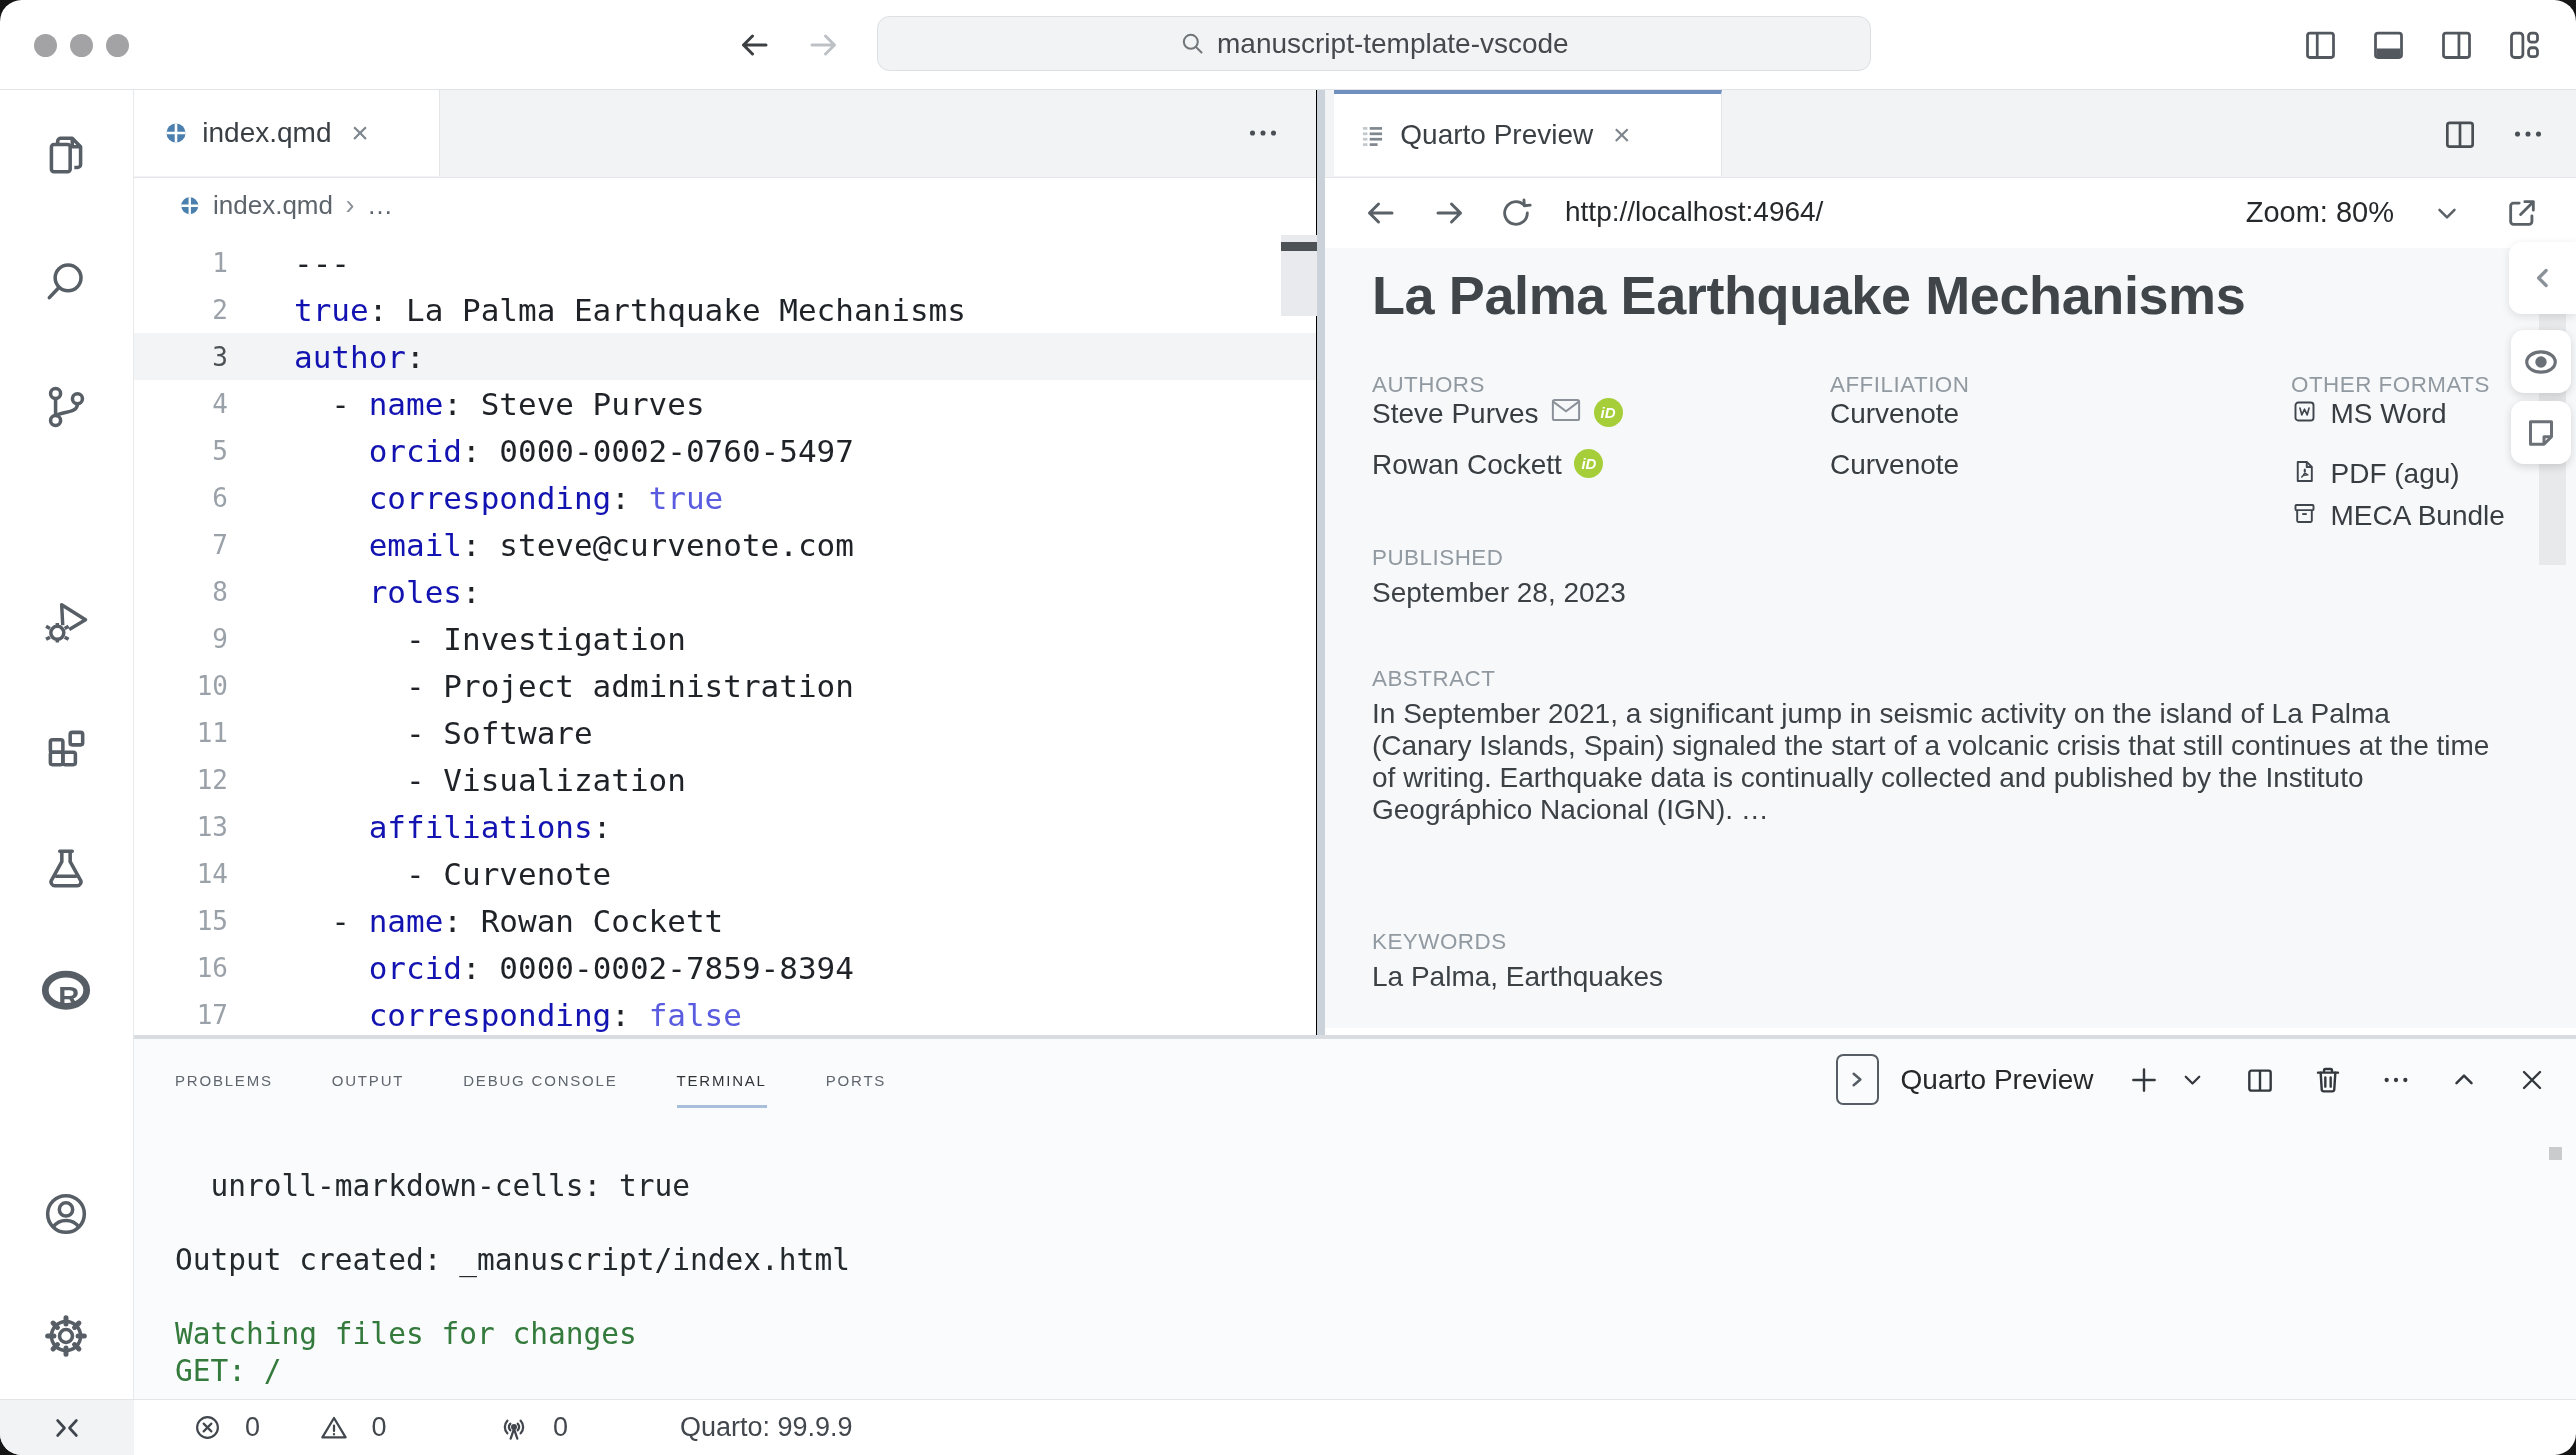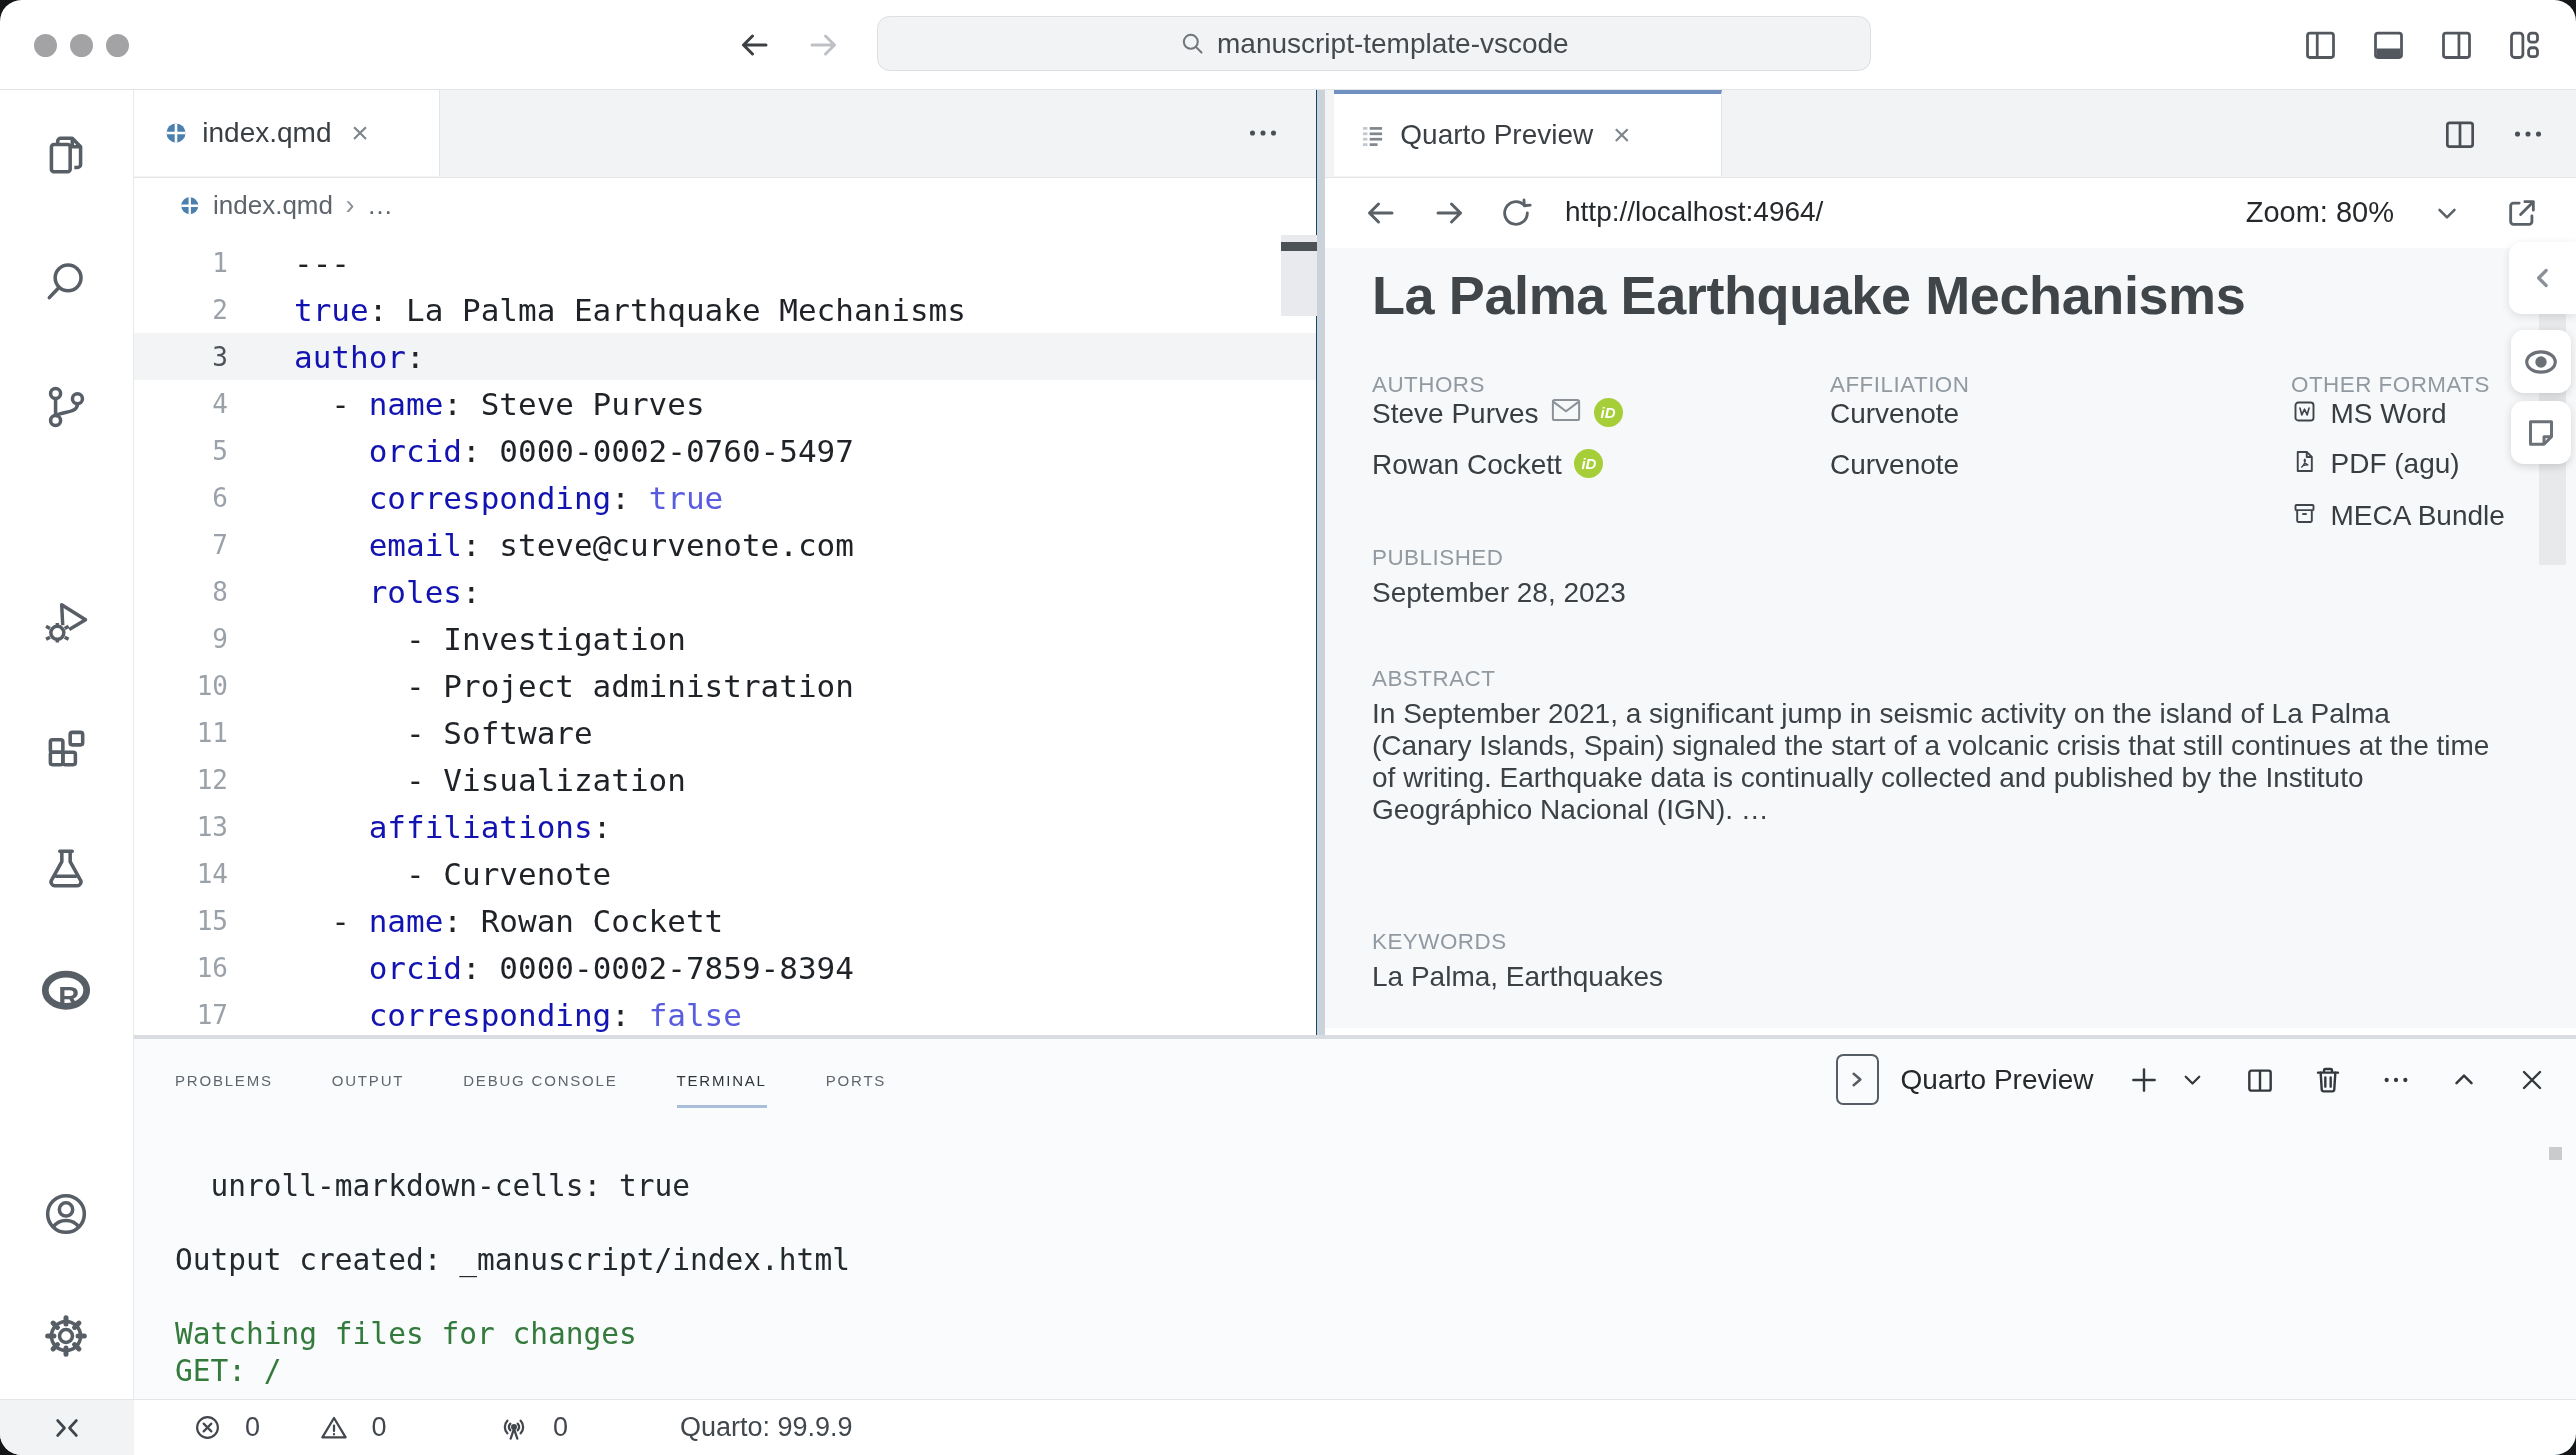--- a/index.html
+++ b/index.html
@@ -1,16 +1,16 @@
 <!DOCTYPE html>
 <html style="font-size:14.3px"><head>
 <meta charset="utf-8">
 <style>
   html,body{margin:0;padding:0;background:#161616;}
-  .window{position:relative;width:2576px;height:1455px;background:#0c4a6e;border-radius:21.5px;overflow:hidden;
+  .window{position:relative;width:2576px;height:1455px;background:#000000;border-radius:21.5px;overflow:hidden;
           font-family:"Liberation Sans",sans-serif;color:#3c4043;}
   .abs{position:absolute;}
   svg{display:block;}
   
   #titlebar{left:0;top:0;width:2576px;height:90px;background:#fff;border-bottom:1.8px solid #e2e5e8;box-sizing:border-box;}
   .traffic{position:absolute;top:34px;width:23px;height:23px;border-radius:50%;background:#a3a3a5;}
   .navbtn{position:absolute;top:25px;width:39px;height:39px;display:flex;align-items:center;justify-content:center;color:#3c4043;}
   .navbtn.dim{color:#bdc1c6;}
   #searchbox{left:877px;top:16px;width:994px;height:55px;background:#f1f3f4;border:1.8px solid #dcdfe3;border-radius:12.5px;
              box-sizing:border-box;display:flex;align-items:center;justify-content:center;gap:10.7px;color:#45494e;font-size:28px;}
@@ -349,21 +349,21 @@
       <div class="abs" id="formats-col" style="left: 966px; top: 150px; width: 269px;">
           <div class="metarow" style="top: 0px; left: 0px;">
             <span class="fmticon">
               <svg width="27" height="27" viewBox="0 0 24 24" fill="none" stroke="currentColor" stroke-width="1.7">
                 <rect x="4" y="4" width="16" height="16" rx="2.5"></rect>
                 <path d="M8 9l1.6 6L12 10l2.4 5L16 9" stroke-width="1.5" stroke-linecap="round" stroke-linejoin="round"></path>
               </svg>
             </span>
             <span>MS Word</span>
           </div>
-          <div class="metarow" style="top: 50px; left: 0px;">
+          <div class="metarow" style="top: 60px; left: 0px;">
             <span class="fmticon">
               <svg width="27" height="27" viewBox="0 0 24 24" fill="none" stroke="currentColor" stroke-width="1.7" stroke-linejoin="round">
                 <path d="M6 3.5h8l4.5 4.5v12.5H6z"></path>
                 <path d="M14 3.5V8h4.5"></path>
                 <path d="M9.5 17c1.5-1 4-5.5 3-7-1.2 0-1 3.5 2.5 5-2 0-5 .8-5.5 2z" stroke-width="1.2"></path>
               </svg>
             </span>
             <span>PDF (agu)</span>
           </div>
           <div class="metarow" style="top: 102px; left: 0px;">

